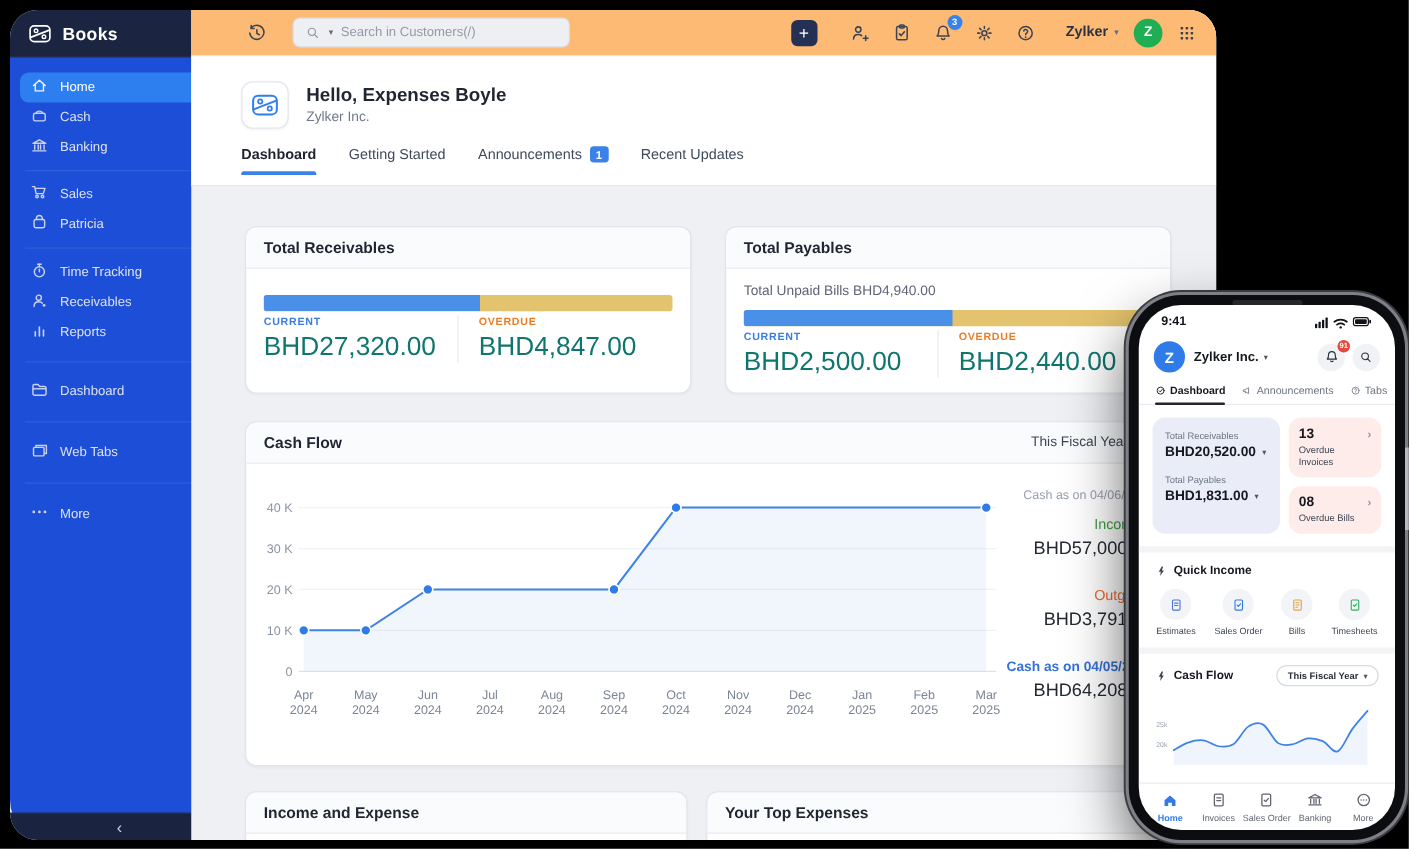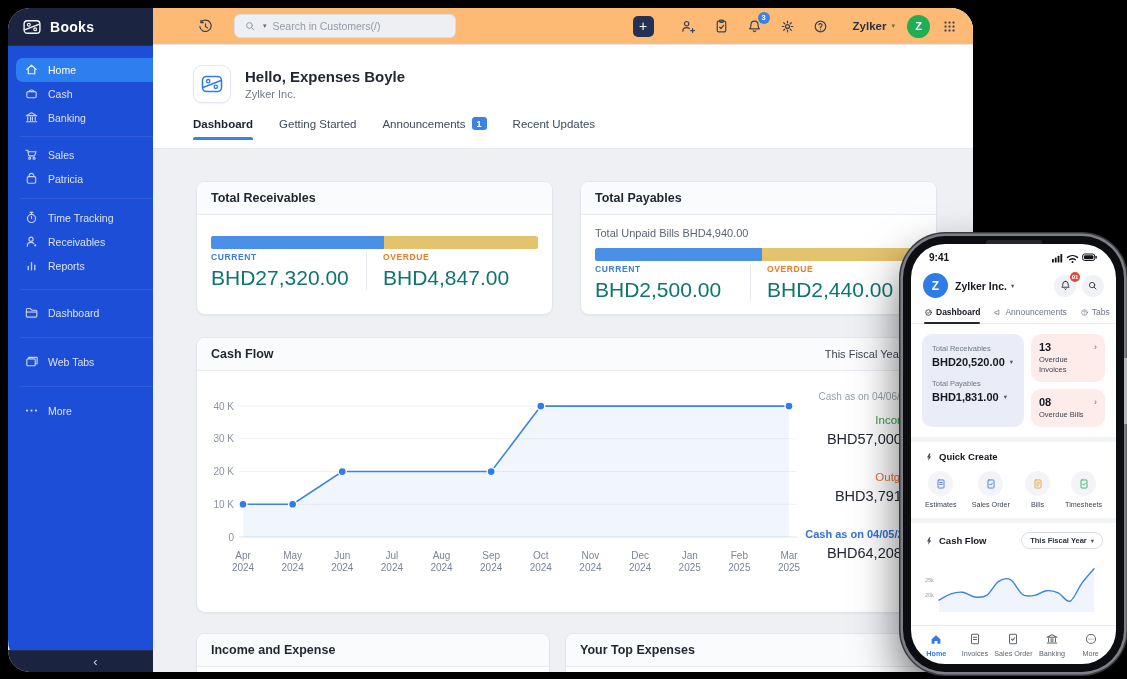--- a/index.html
+++ b/index.html
@@ -707,21 +707,21 @@
       </div>
     </div>
 
     <div class="ps-section">
       <div class="ps-sec-title">
         <span style="display:flex">
             <svg width="10" height="10" viewBox="0 0 16 16">
               <use href="#sym-spark"></use>
             </svg>
           </span>
-        <span>Quick Create</span>
+        <span>Quick Income</span>
       </div>
       <div class="ps-qc-items">
         <div class="ps-qc-item">
           <span class="ps-qc-circle">
               <span style="display:flex;color:#4a74d8">
                 <svg width="12" height="12" viewBox="0 0 16 16">
                   <use href="#sym-doc"></use>
                 </svg>
               </span>
             </span>

